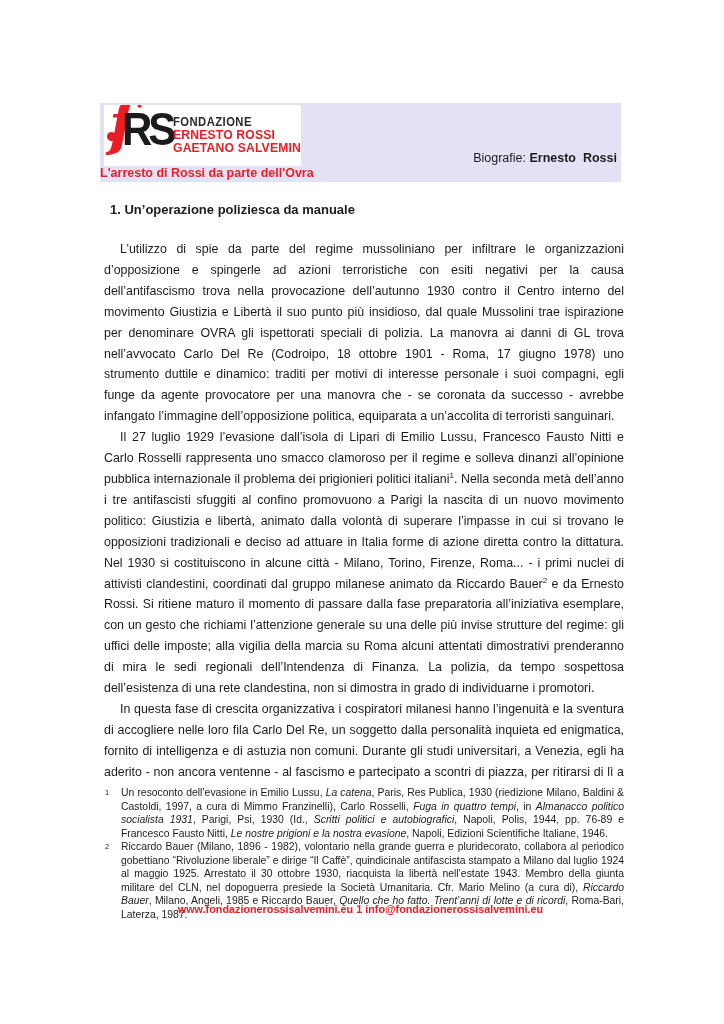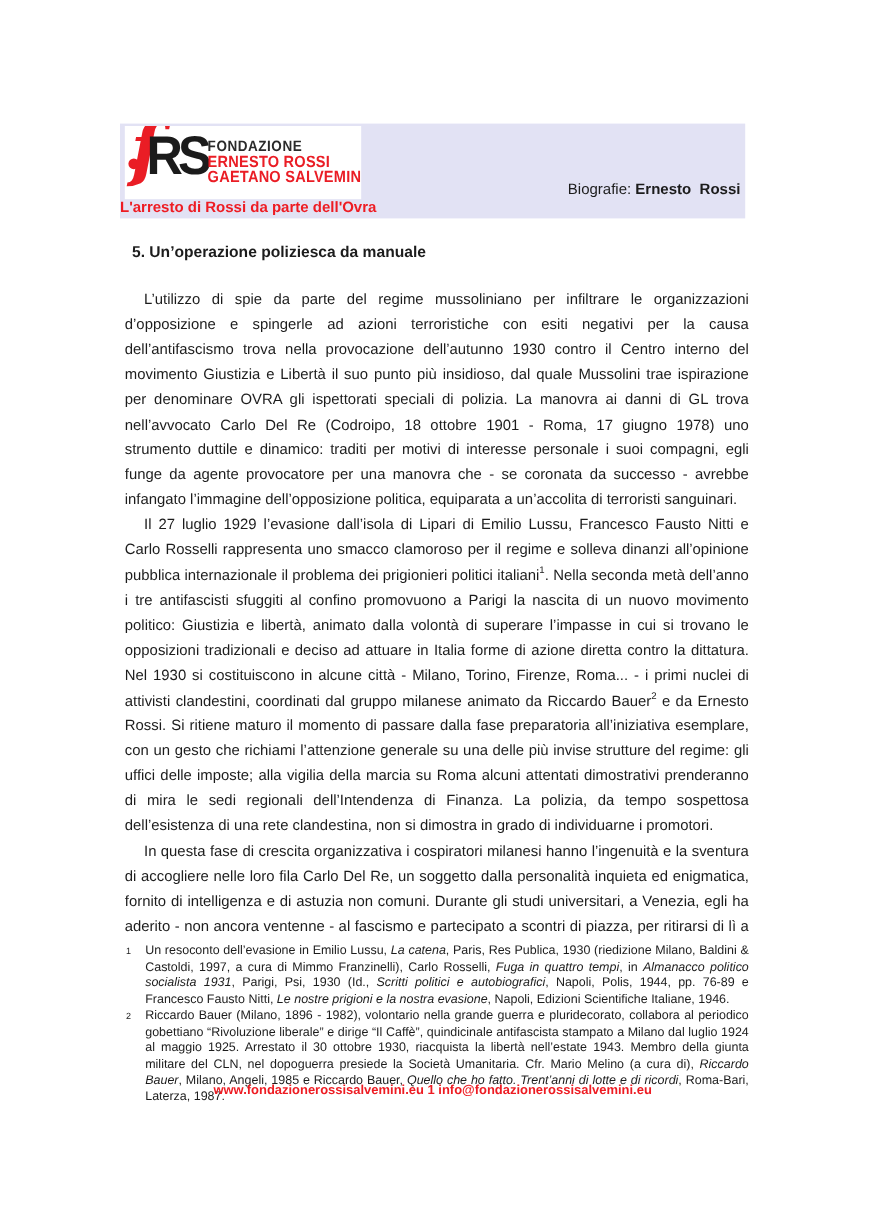--- a/index.html
+++ b/index.html
@@ -53,21 +53,21 @@
         <div class="logo-line1">FONDAZIONE</div>
         <div class="logo-line2">ERNESTO ROSSI</div>
         <div class="logo-line3">GAETANO SALVEMINI</div>
       </div>
     </div>
     <div class="kicker"><span>Biografie: </span><span class="kicker-name">Ernesto  Rossi</span></div>
     <div class="doc-title">L'arresto di Rossi da parte dell'Ovra</div>
   </div>
 
   <div class="article">
-    <h1 class="section-heading">5. Un’operazione poliziesca da manuale</h1>
+    <h1 class="section-heading">1. Un’operazione poliziesca da manuale</h1>
     <div id="paragraphs">
         <p class="para"><span>L’utilizzo di spie da parte del regime mussoliniano per infiltrare le organizzazioni d’opposizione e spingerle ad azioni terroristiche con esiti negativi per la causa dell’antifascismo trova nella provocazione dell’autunno 1930 contro il Centro interno del movimento Giustizia e Libertà il suo punto più insidioso, dal quale Mussolini trae ispirazione per denominare OVRA gli ispettorati speciali di polizia. La manovra ai danni di GL trova nell’avvocato Carlo Del Re (Codroipo, 18 ottobre 1901 - Roma, 17 giugno 1978) uno strumento duttile e dinamico: traditi per motivi di interesse personale i suoi compagni, egli funge da agente provocatore per una manovra che - se coronata da successo - avrebbe infangato l’immagine dell’opposizione politica, equiparata a un’accolita di terroristi sanguinari.</span></p>
         <p class="para"><span>Il 27 luglio 1929 l’evasione dall’isola di Lipari di Emilio Lussu, Francesco Fausto Nitti e Carlo Rosselli rappresenta uno smacco clamoroso per il regime e solleva dinanzi all’opinione pubblica internazionale il problema dei prigionieri politici italiani</span><sup>1</sup><span>. Nella seconda metà dell’anno i tre antifascisti sfuggiti al confino promovuono a Parigi la nascita di un nuovo movimento politico: Giustizia e libertà, animato dalla volontà di superare l’impasse in cui si trovano le opposizioni tradizionali e deciso ad attuare in Italia forme di azione diretta contro la dittatura. Nel 1930 si costituiscono in alcune città - Milano, Torino, Firenze, Roma... - i primi nuclei di attivisti clandestini, coordinati dal gruppo milanese animato da Riccardo Bauer</span><sup>2</sup><span> e da Ernesto Rossi. Si ritiene maturo il momento di passare dalla fase preparatoria all’iniziativa esemplare, con un gesto che richiami l’attenzione generale su una delle più invise strutture del regime: gli uffici delle imposte; alla vigilia della marcia su Roma alcuni attentati dimostrativi prenderanno di mira le sedi regionali dell’Intendenza di Finanza. La polizia, da tempo sospettosa dell’esistenza di una rete clandestina, non si dimostra in grado di individuarne i promotori.</span></p>
         <p class="para"><span>In questa fase di crescita organizzativa i cospiratori milanesi hanno l’ingenuità e la sventura di accogliere nelle loro fila Carlo Del Re, un soggetto dalla personalità inquieta ed enigmatica, fornito di intelligenza e di astuzia non comuni. Durante gli studi universitari, a Venezia, egli ha aderito - non ancora ventenne - al fascismo e partecipato a scontri di piazza, per ritirarsi di lì a poco dall’attività politica. Nel 1921, conseguita la laurea in Legge, si iscrive alle facoltà di Scienze economiche e di Scienze sociali e in breve tempo corona il corso di studi (nel 1932 otterrà la quarta laurea, in Economia e Diritto). Si è intanto avvicinato agli ambienti massonici friulani. La sua vivacità intellettuale non è sostenuta da qualità morali positive; coinvolto nell’ottobre 1925 in una bancarotta fraudolenta, viene assolto dal Tribunale di Udi-</span></p>
       </div>
   </div>
 
   <div class="footnotes" id="footnotes">
       <div class="fn-row"><span class="fn-marker">1</span><span>Un resoconto dell’evasione in Emilio Lussu, </span><span class="it">La catena</span><span>, Paris, Res Publica, 1930 (riedizione Milano, Baldini &amp; Castoldi, 1997, a cura di Mimmo Franzinelli), Carlo Rosselli, </span><span class="it">Fuga in quattro tempi</span><span>, in </span><span class="it">Almanacco politico socialista 1931</span><span>, Parigi, Psi, 1930 (Id., </span><span class="it">Scritti politici e autobiografici</span><span>, Napoli, Polis, 1944, pp. 76-89 e Francesco Fausto Nitti, </span><span class="it">Le nostre prigioni e la nostra evasione</span><span>, Napoli, Edizioni Scientifiche Italiane, 1946.</span></div>
       <div class="fn-row"><span class="fn-marker">2</span><span>Riccardo Bauer (Milano, 1896 - 1982), volontario nella grande guerra e pluridecorato, collabora al periodico gobettiano “Rivoluzione liberale” e dirige “Il Caffè”, quindicinale antifascista stampato a Milano dal luglio 1924 al maggio 1925. Arrestato il 30 ottobre 1930, riacquista la libertà nell’estate 1943. Membro della giunta militare del CLN, nel dopoguerra presiede la Società Umanitaria. Cfr. Mario Melino (a cura di), </span><span class="it">Riccardo Bauer</span><span>, Milano, Angeli, 1985 e Riccardo Bauer, </span><span class="it">Quello che ho fatto. Trent’anni di lotte e di ricordi</span><span>, Roma-Bari, Laterza, 1987.</span></div>

